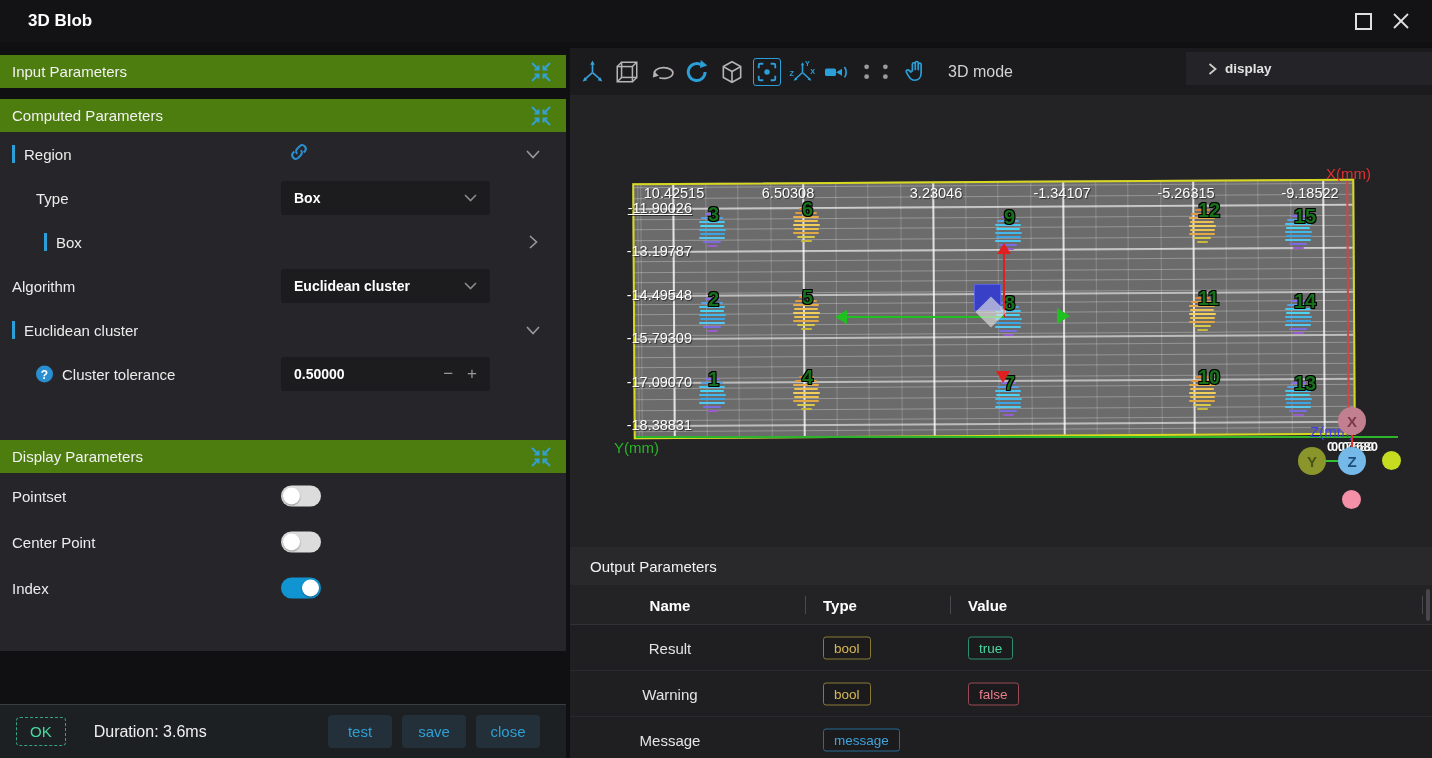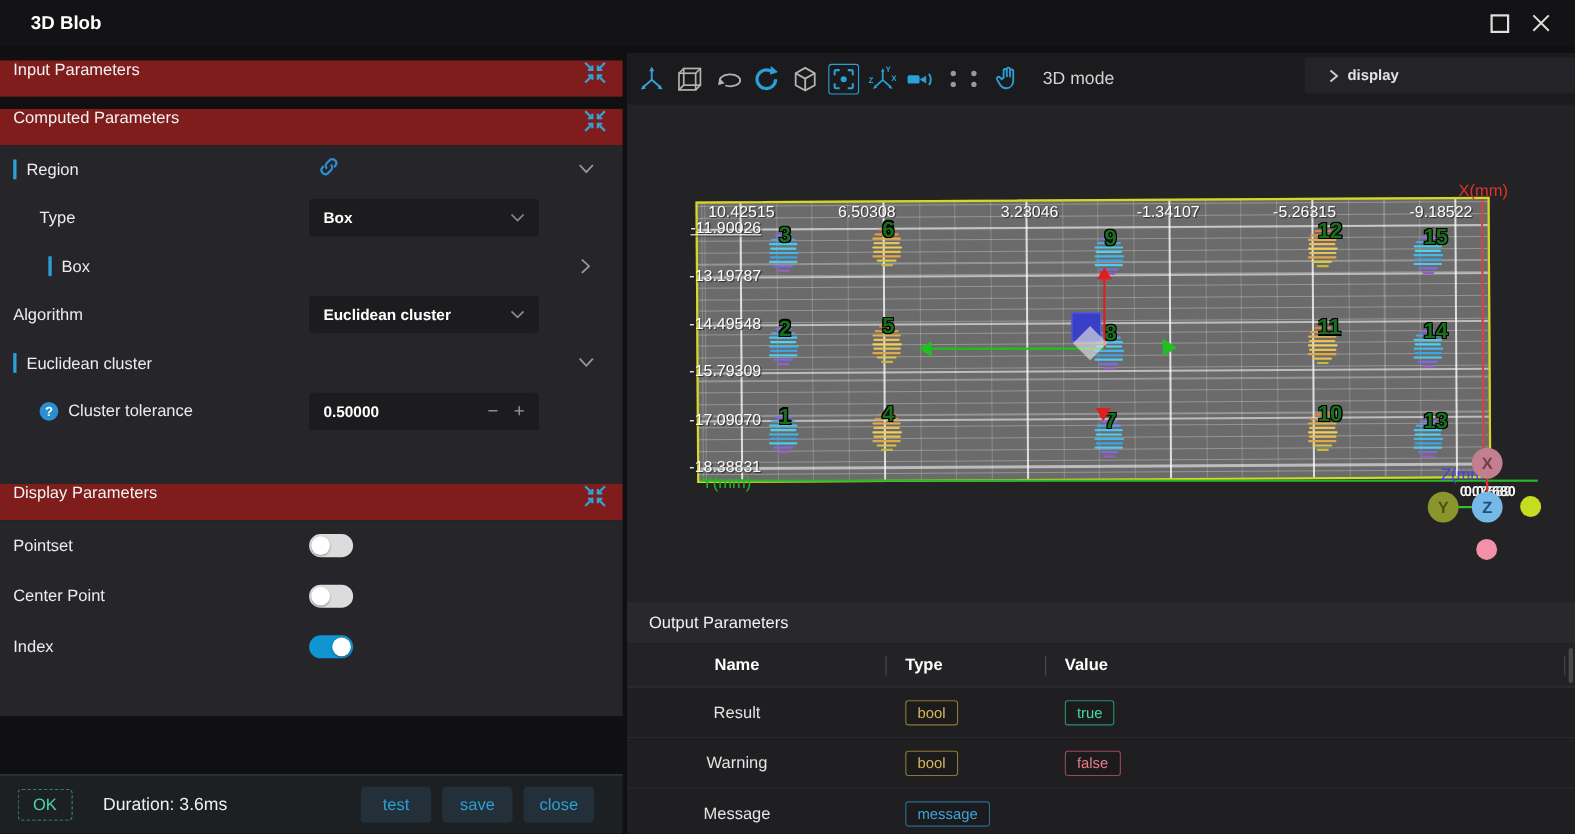--- a/index.html
+++ b/index.html
@@ -9,21 +9,21 @@
   
   .titlebar { position:absolute; top:0; left:0; width:1432px; height:42px; background:#131315;
               display:flex; align-items:center; justify-content:space-between; padding:0 22px 0 28px; }
   .titlebar .title { font-size:17px; font-weight:bold; color:#fff; }
   .win-controls { display:flex; align-items:center; gap:20px; }
   .win-max { width:17px; height:17px; border:2px solid #e0e0e0; display:inline-block; }
   .win-close svg { display:block; }
 
   
   .left-panel { position:absolute; left:0; top:55px; width:566px; }
-  .sec-header { height:33px; background:#7f1d1d; display:flex; justify-content:space-between;
+  .sec-header { height:33px; background:#4d7c0f; display:flex; align-items:center; justify-content:space-between;
                 padding:0 14px 0 12px; font-size:15px; color:#f2f2f2; }
   .sec-content { background:#26262a; position:relative; }
   .gap11 { height:11px; background:#101012; }
   .prow { height:44px; position:relative; }
   .prow-46 { height:46px; position:relative; }
   .plabel { position:absolute; left:12px; top:50%; transform:translateY(-50%); font-size:15px; color:#ececec; display:flex; align-items:center; gap:9px; }
   .plabel.ind1 { left:36px; }
   .plabel.ind2 { left:44px; }
   .groupbar { width:3px; height:18px; background:#2a9fd8; display:inline-block; }
   .select { position:absolute; left:281px; top:50%; transform:translateY(-50%); width:209px; height:34px;
@@ -80,21 +80,21 @@
       repeating-linear-gradient(to bottom, rgba(255,255,255,.28) 0 1px,  transparent 1px 10.6px);
     background-position: 38px 0, 0 23px, 6px 0, 0 2px; }
   .edge-red { position:absolute; right:4px; top:0; bottom:0; width:2px; background:#d04545; }
   .edge-green { position:absolute; left:66px; top:341px; width:762px; height:2px; background:#2cb42c; }
   .xtick { position:absolute; top:90px; transform:translateX(-50%); font-size:14.5px; color:#fdfdfd;
            text-shadow:1px 1px 1px rgba(0,0,0,.6); white-space:nowrap; }
   .ytick { position:absolute; left:0; width:122px; text-align:right; font-size:14.5px; color:#fdfdfd;
            text-shadow:1px 1px 1px rgba(0,0,0,.6); white-space:nowrap; }
   .ax { position:absolute; font-size:15px; font-weight:bold; }
   .ax.x { left:756px; top:70px; color:#e03030; font-weight:normal; }
-  .ax.y { left:44px; top:336px; color:#28b428; font-weight:normal;margin-left:24px; }
+  .ax.y { left:44px; top:344px; color:#28b428; font-weight:normal; }
   .ax.z { left:740px; top:328px; color:#4040f0; font-weight:normal; }
   .zov { position:absolute; top:344px; font-size:13px; font-weight:bold; color:#fff; text-shadow:0 0 1px #000; }
 
   .blob { position:absolute; width:28px; display:flex; flex-direction:column; align-items:center; gap:2px; }
   .blob .bl { height:2px; border-radius:1px; }
   .blob .num { position:absolute; left:10px; top:-9px; font-size:20px; font-weight:bold; color:#17701c;
                text-shadow:-1px -1px 0 #000, 1px -1px 0 #000, -1px 1px 0 #000, 1px 1px 0 #000; line-height:1; }
 
   
   .giz-vline { position:absolute; left:433px; top:158px; width:2px; height:64px; background:#e02020; }

